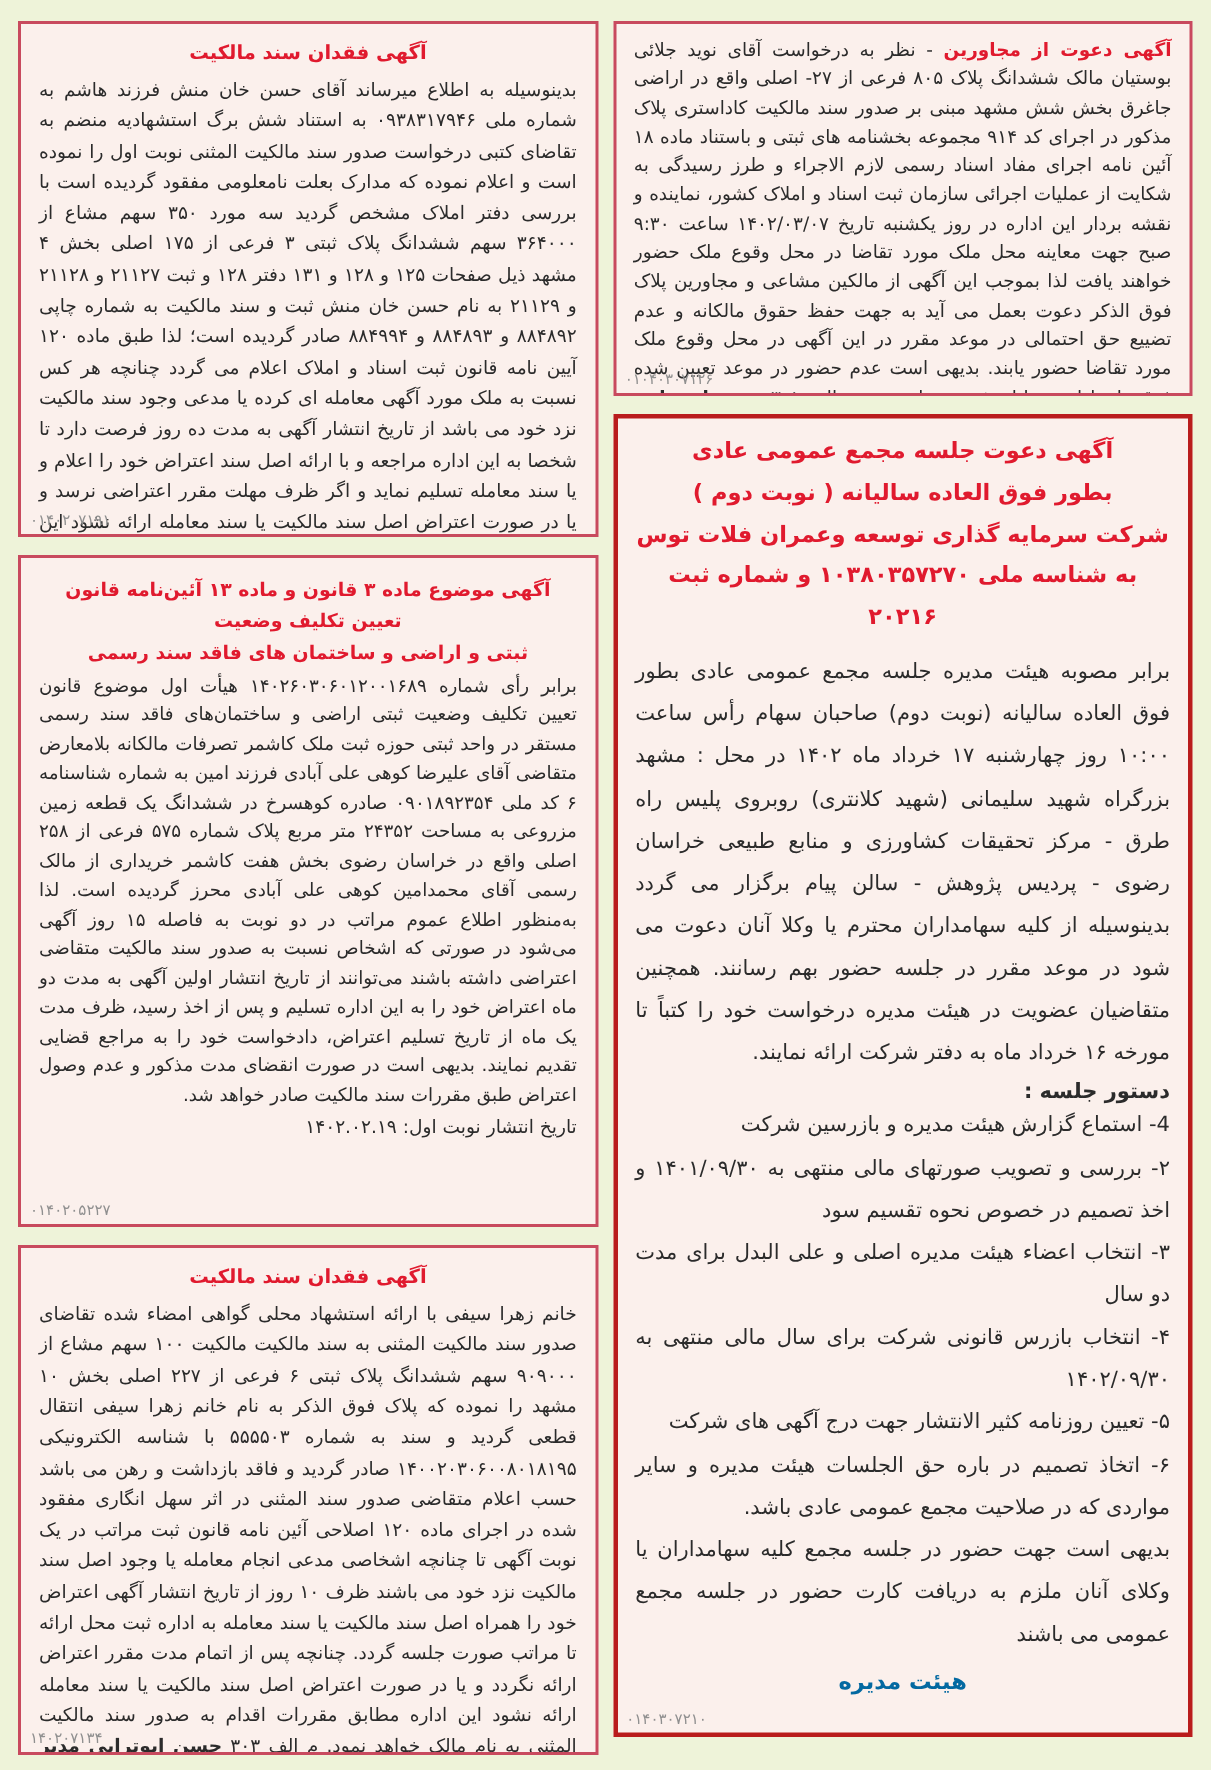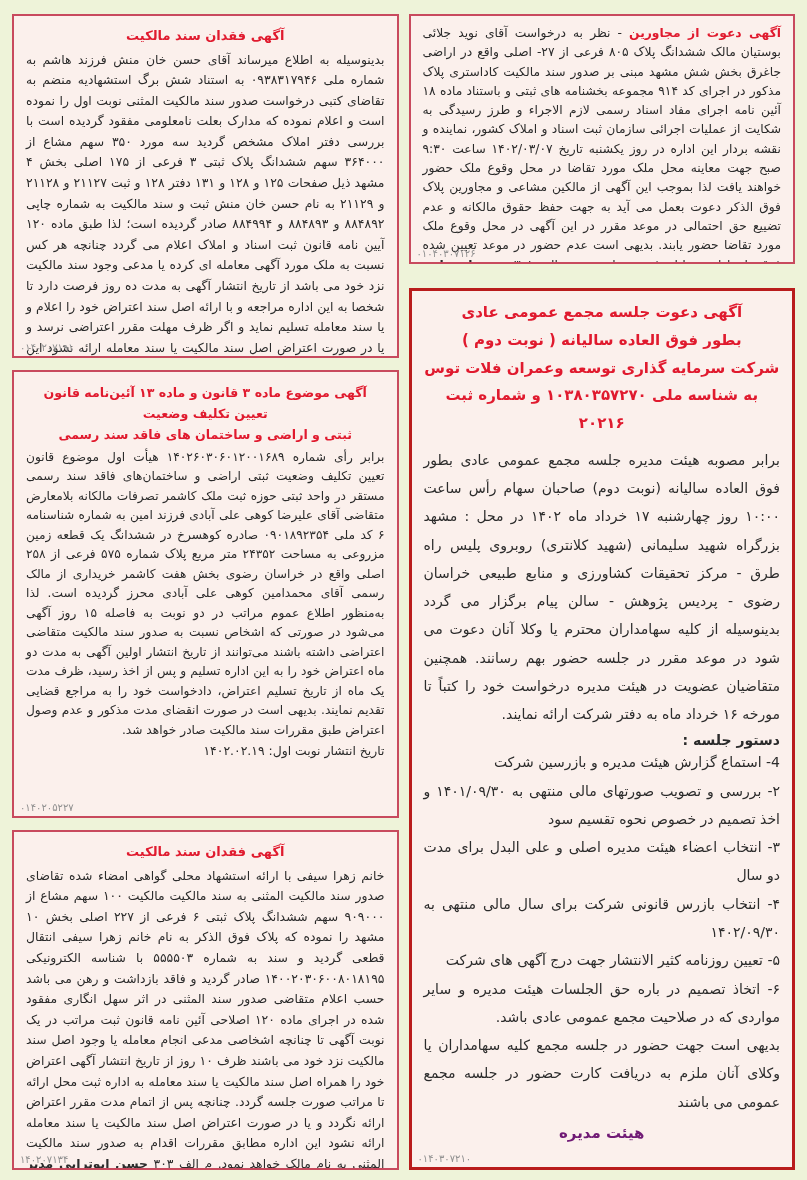--- a/index.html
+++ b/index.html
@@ -11,21 +11,21 @@
     overflow:hidden;
     color:#2b2b2b;
   }
   .page{
     box-sizing:border-box;
     width:807px;height:1180px;
     padding:14px 12px 10px 12px;
     display:flex;
     gap:10px;
   }
-  .col{display:flex;flex-direction:column;gap:12px;width:388px;justify-content:space-between;}
+  .col{display:flex;flex-direction:column;gap:12px;width:388px;}
   .box{
     position:relative;
     box-sizing:border-box;
     background:#fbf0ec;
     border:2px solid #c84a5e;
     padding:8px 12px 14px 12px;
     overflow:hidden;
   }
   .box.teal{border:3px solid #b91c1c;}
   .rtitle{
@@ -54,21 +54,21 @@
   }
   
   .assembly .head-line{
     color:#e01a2e;font-weight:bold;text-align:center;
     font-size:15px;line-height:1.85;margin:0;
   }
   .assembly .body-text{font-size:14px;line-height:2.02;}
   .assembly .agenda-title{font-weight:bold;font-size:14px;margin:4px 0 0 0;}
   .assembly .agenda-item{text-align:justify;font-size:14px;line-height:2.02;}
   .assembly .board-sig{
-    color:#701a75;font-weight:bold;text-align:center;
+    color:#0369a1;font-weight:bold;text-align:center;
     font-size:15px;margin-top:8px;
   }
   
   .rbox .body-text{font-size:12.4px;line-height:1.66;}
   .article3 .body-text{font-size:12.2px;line-height:1.6;}
   .article3 .rtitle{font-size:12.6px;line-height:1.7;margin-bottom:2px;}
   .date-line{font-size:12.4px;line-height:1.6;margin:0;}
 </style>
 </head>
 <body>

